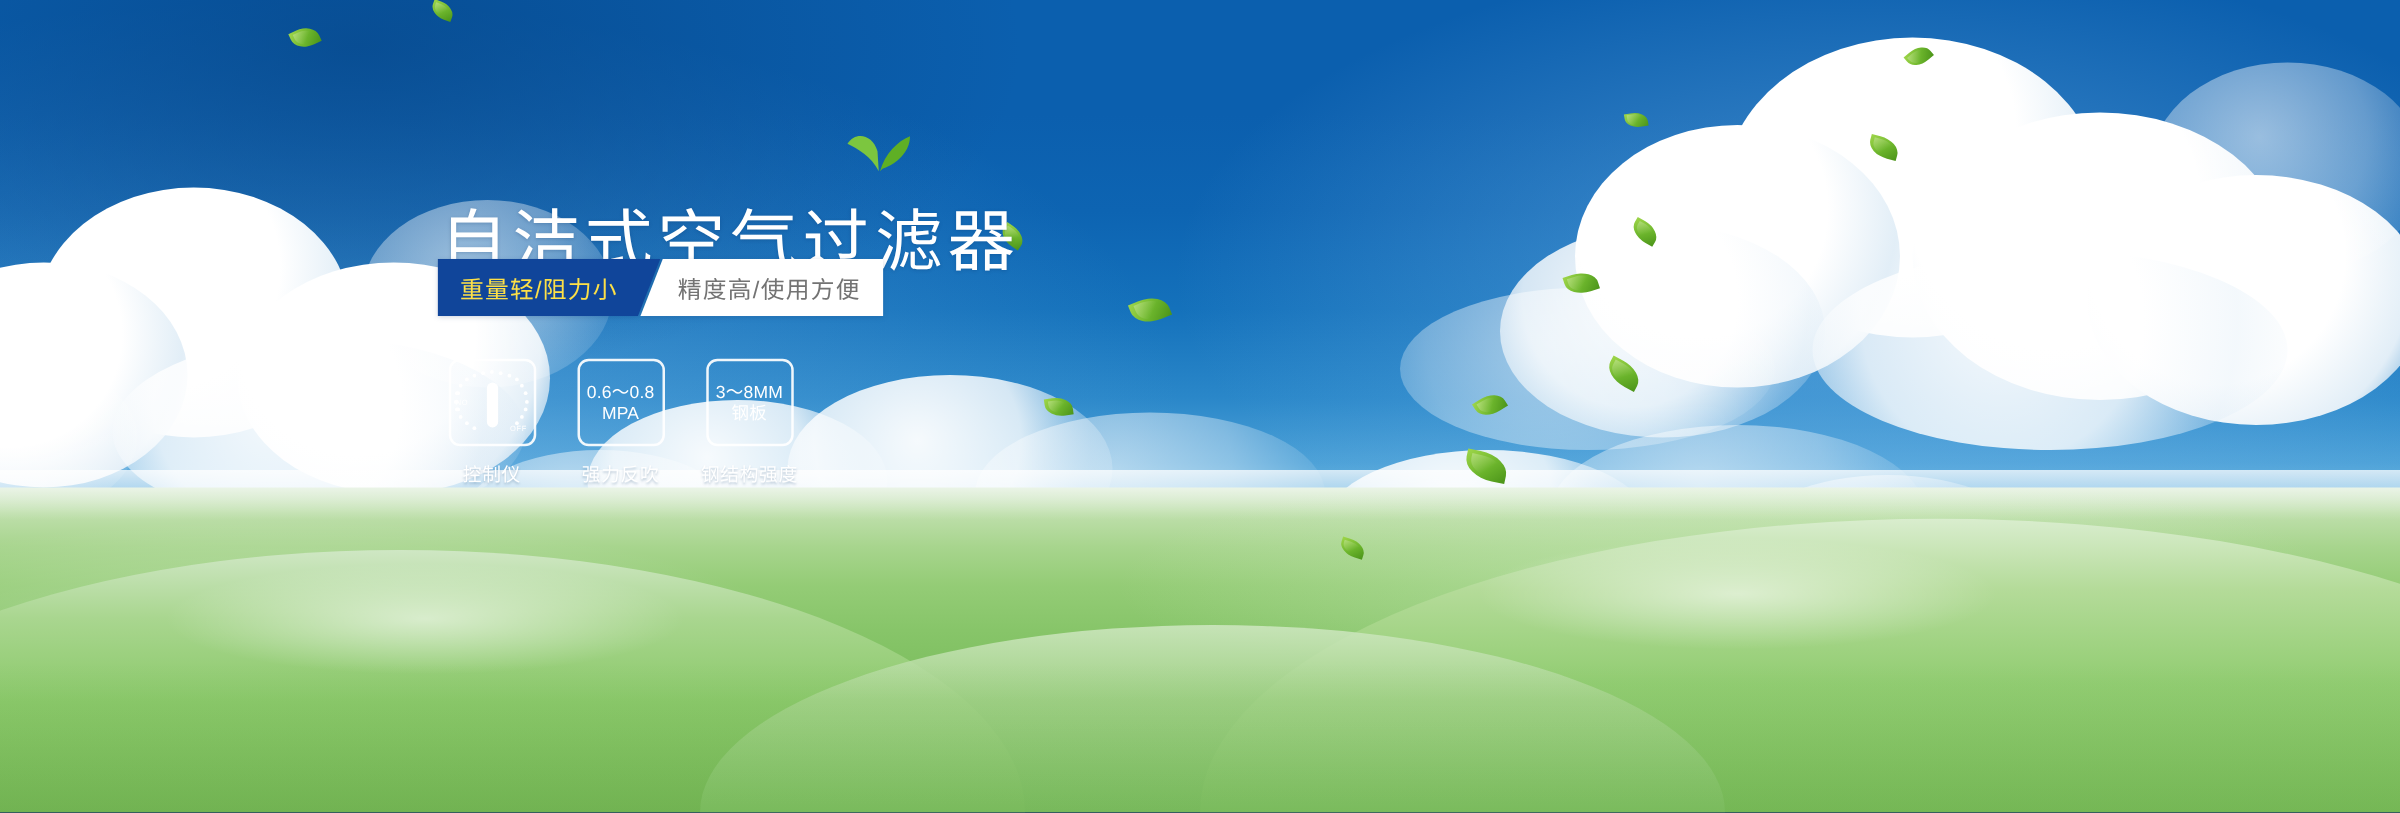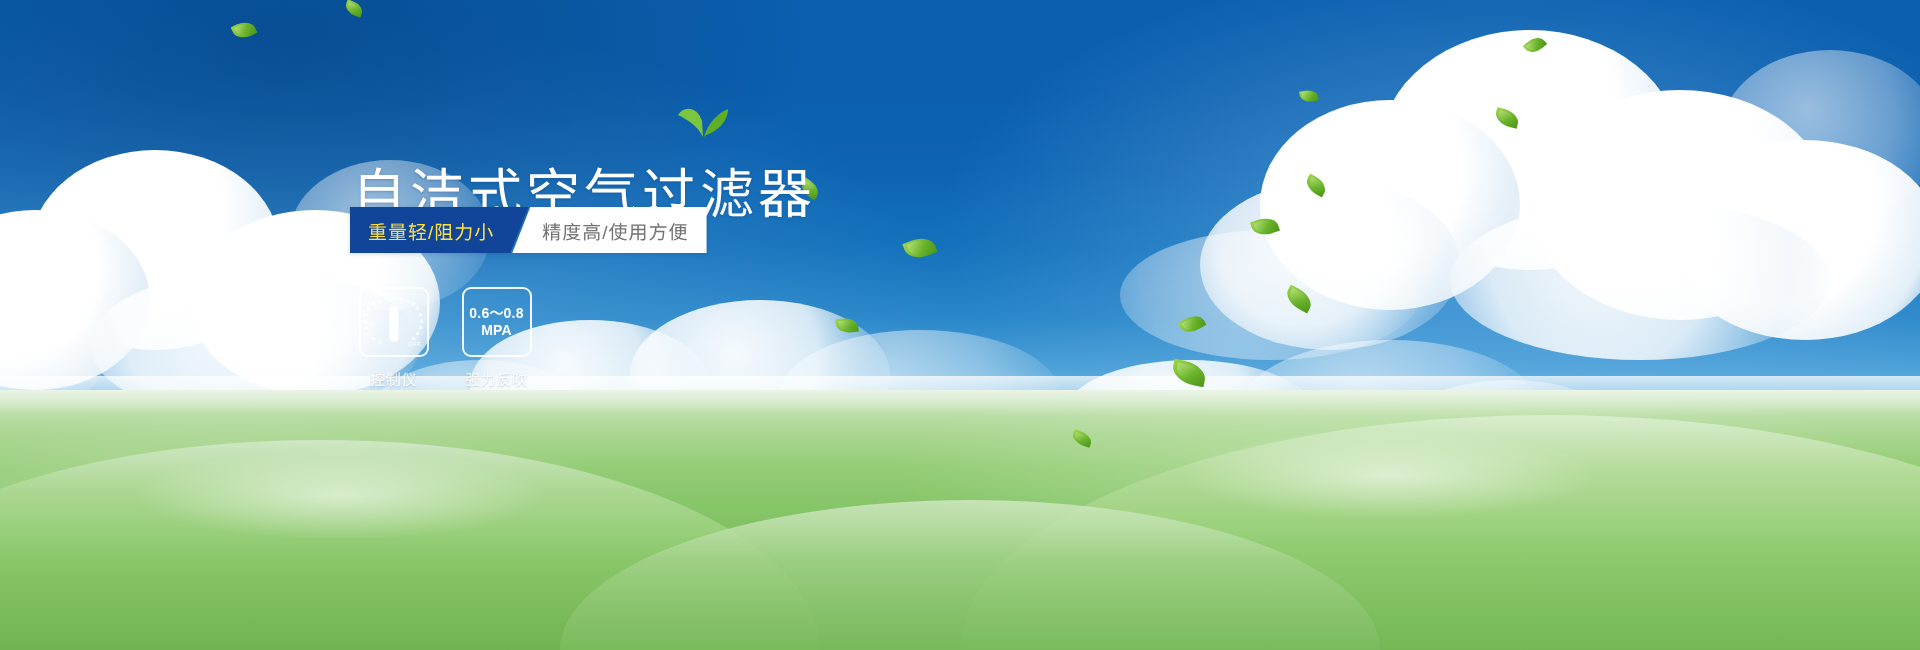--- a/index.html
+++ b/index.html
@@ -162,21 +162,20 @@
   .feature{width:83px;display:flex;flex-direction:column;align-items:center;}
   .feature-box{
     width:70px;height:70px;border:2px solid rgba(255,255,255,.92);
     border-radius:9px;
     display:flex;align-items:center;justify-content:center;
     color:#fff;text-align:center;position:relative;
   }
   .fb-text{
     font-size:14px;line-height:1.18;letter-spacing:.2px;color:#ffffff;
     padding:0 2px;
-    font-weight:bold;
   }
   .feature-cap{
     margin-top:11px;font-size:15px;color:#ffffff;white-space:nowrap;
     letter-spacing:.5px;
     text-shadow:0 1px 2px rgba(0,50,100,.25);
   }
   .gauge{position:relative;width:56px;height:52px;}
   .gauge .needle{
     position:absolute;left:50%;top:10px;transform:translateX(-50%);
     width:9px;height:36px;border-radius:5px;background:#fff;
@@ -326,17 +325,26 @@
         <div class="feature-box">
           <div class="fb-text">
             <div>0.6～0.8</div>
             <div>MPA</div>
           </div>
         </div>
         <div class="feature-cap">强力反吹</div>
       </div>
 
 
+      <div class="feature">
+        <div class="feature-box">
+          <div class="fb-text">
+            <div>3～8MM</div>
+            <div>钢板</div>
+          </div>
+        </div>
+        <div class="feature-cap">钢结构强度</div>
+      </div>
 
 
     </div>
   </div>
 </div>
 
 </body></html>

